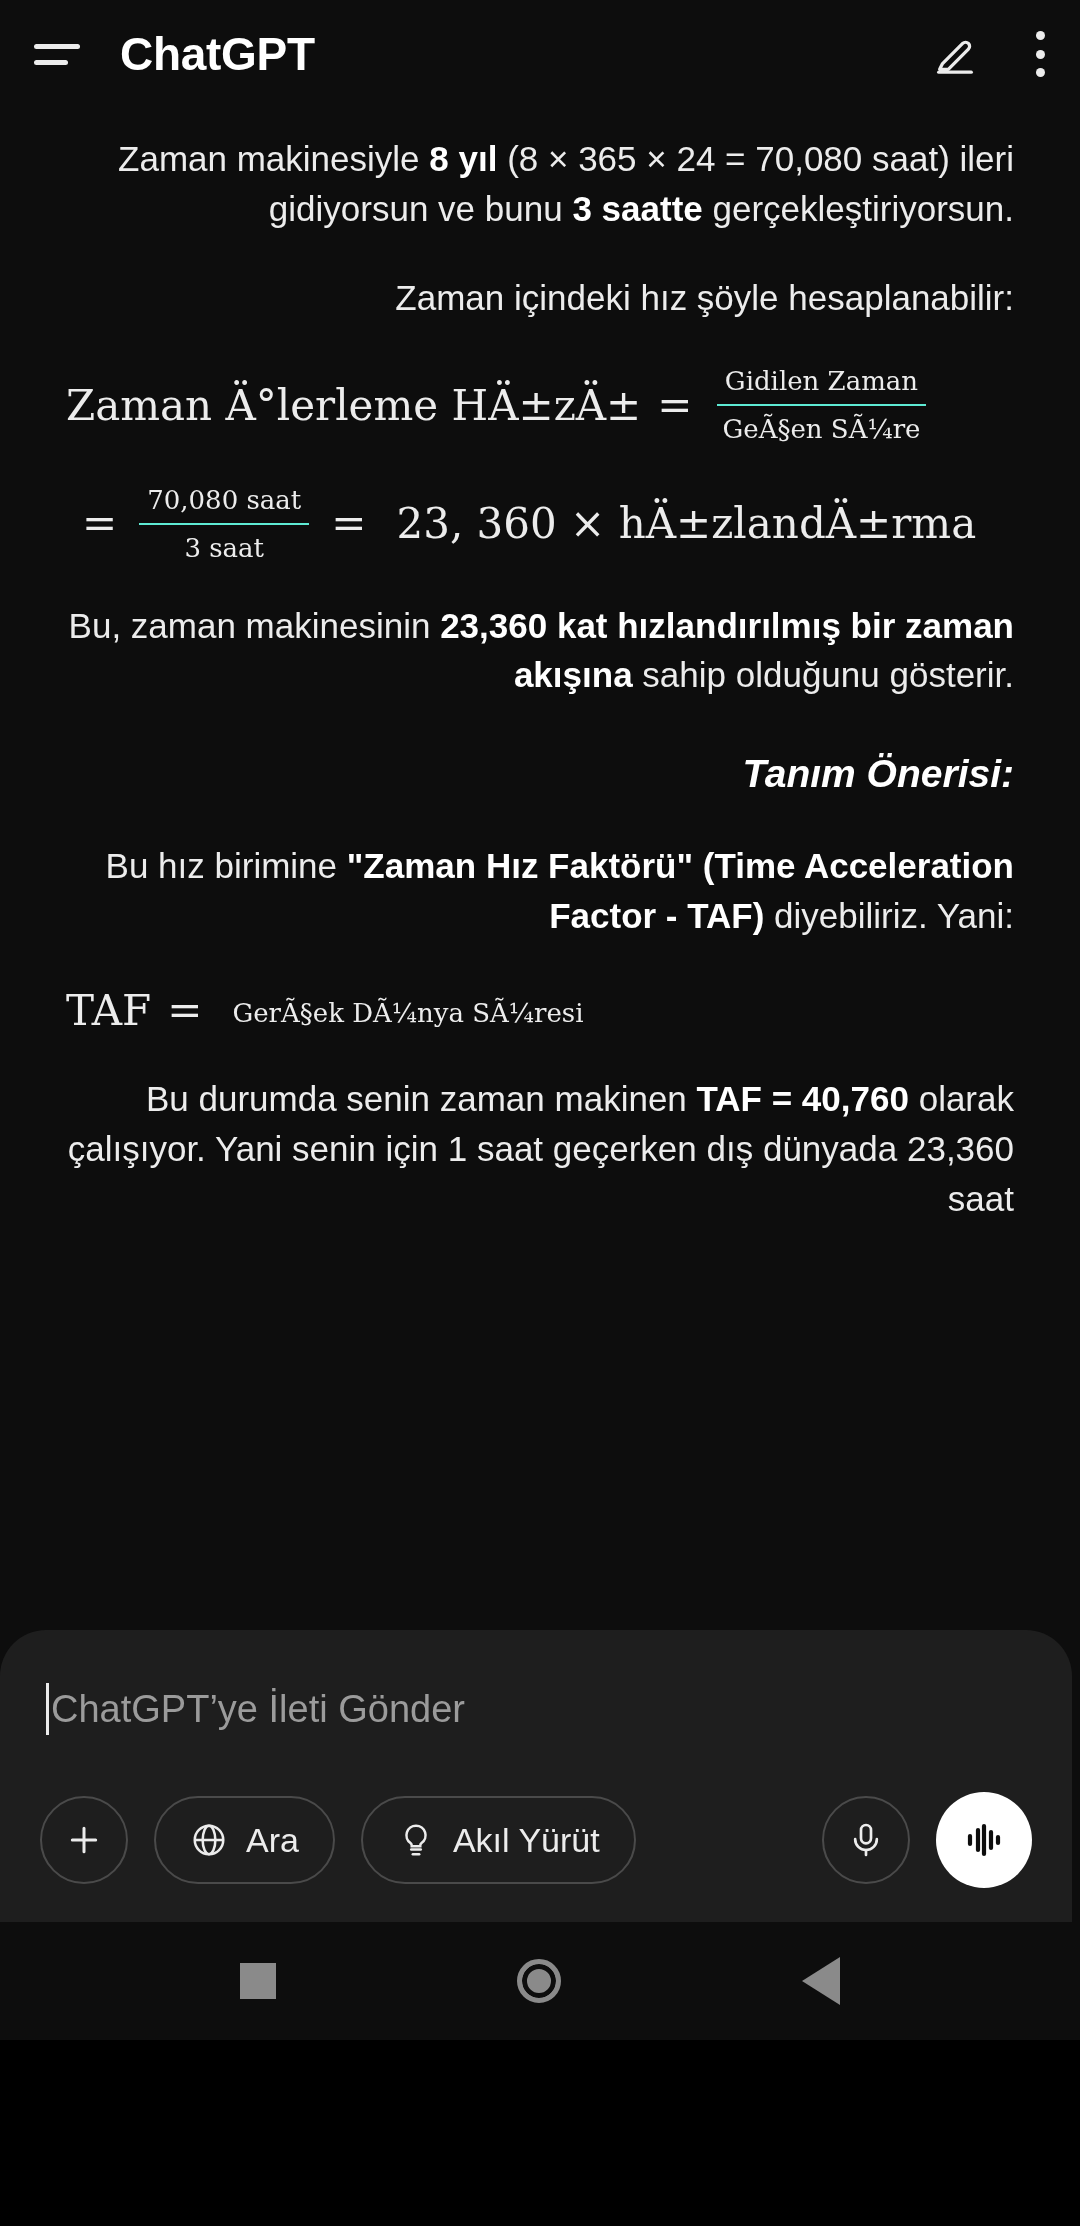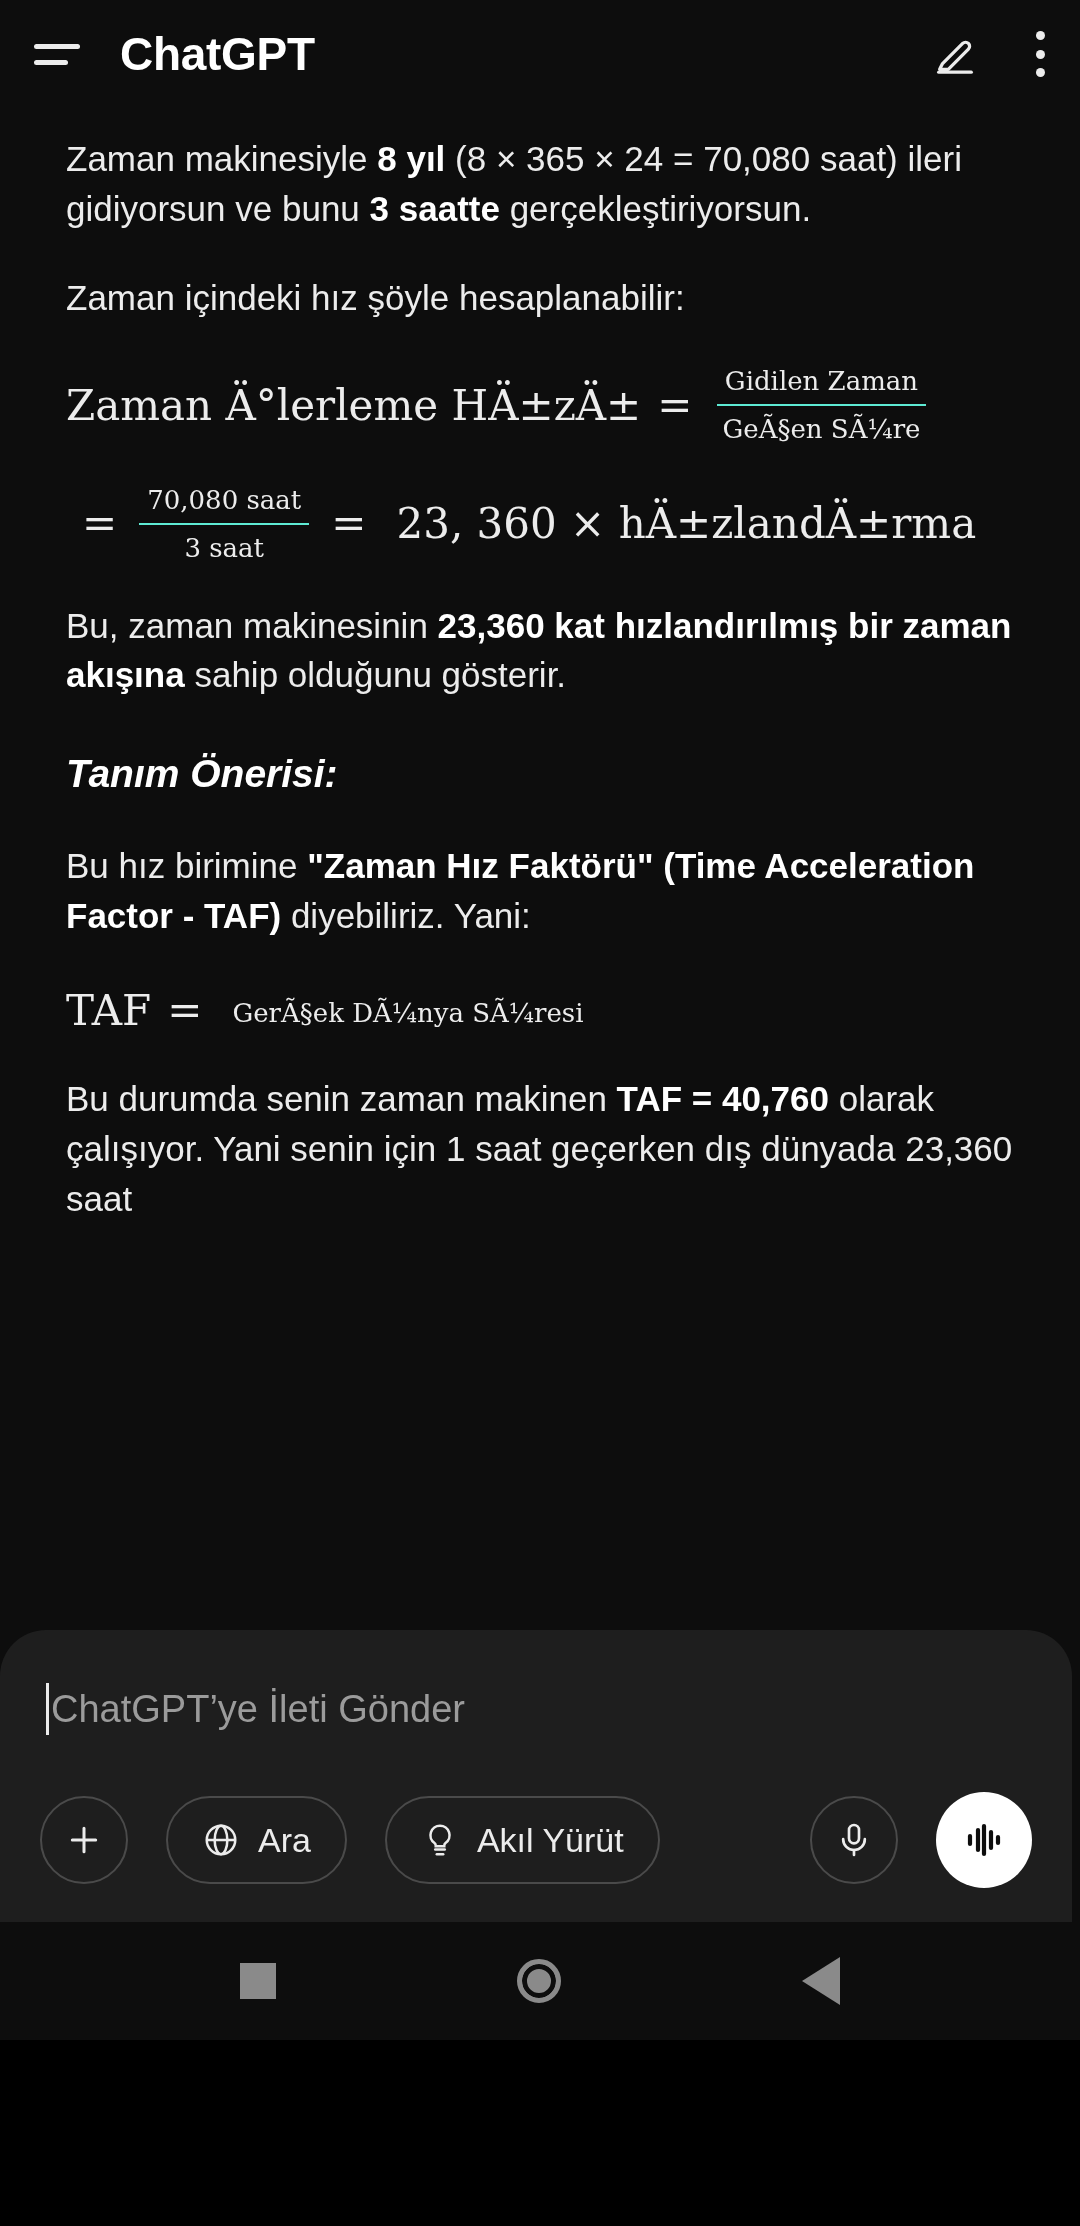--- a/index.html
+++ b/index.html
@@ -8,20 +8,21 @@
     background: #000;
     font-family: "Liberation Sans", sans-serif;
     overflow: hidden;
   }
   .screen {
     position: relative;
     width: 1080px; height: 2040px;
     background: #0d0d0d;
     display: flex;
     flex-direction: column;
+    text-align: right;
   }
 
   
   .topbar {
     height: 108px;
     flex: 0 0 108px;
     display: flex;
     align-items: center;
     padding: 0 34px;
     background: #0d0d0d;
@@ -138,21 +139,21 @@
   }
   .placeholder {
     color: #9b9b9b;
     font-size: 38px;
     white-space: nowrap;
   }
   .composer-actions {
     display: flex;
     align-items: center;
     margin-top: 48px;
-    gap: 38px;
+    gap: 26px;
   }
   .round-btn {
     width: 88px; height: 88px;
     border-radius: 50%;
     border: 2px solid #4a4a4a;
     display: flex; align-items: center; justify-content: center;
     color: #ececec;
     background: transparent;
     flex: 0 0 auto;
   }

